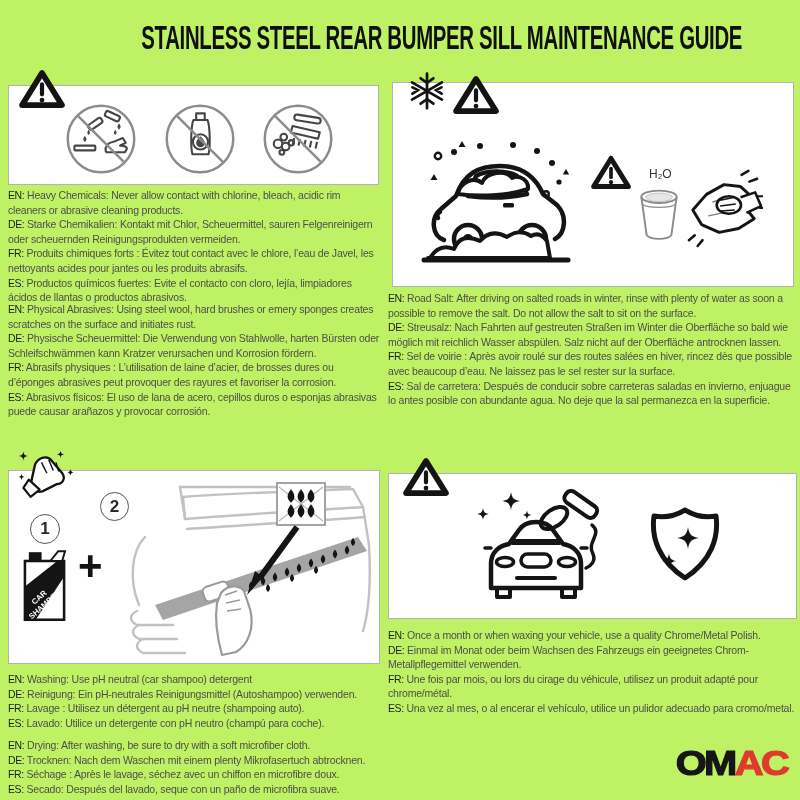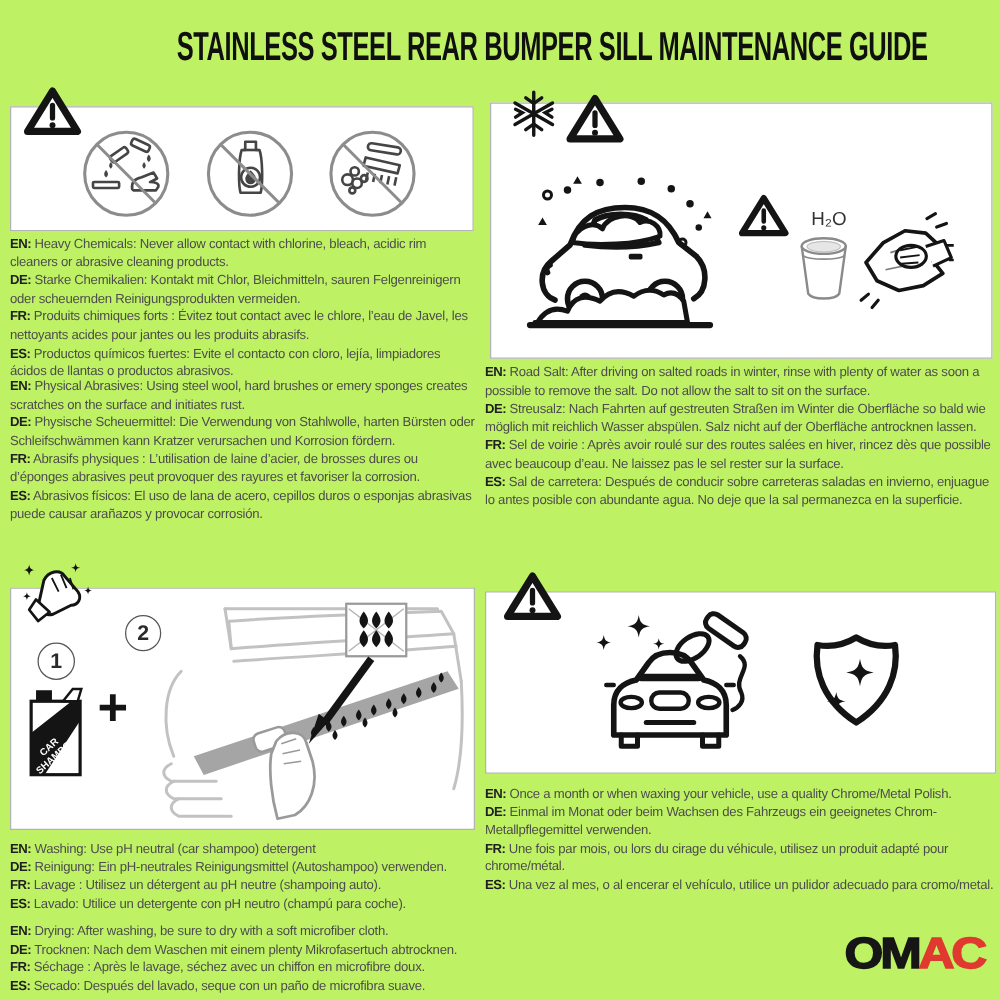--- a/index.html
+++ b/index.html
@@ -12,26 +12,26 @@
   
   .panel{position:absolute;background:#fff;border:1px solid #b3b3b3;}
   #tl-panel{left:8px;top:85px;width:369px;height:98px;}
   #tr-panel{left:392px;top:82px;width:400px;height:203px;}
   #bl-panel{left:8px;top:470px;width:370px;height:192px;}
   #br-panel{left:388px;top:473px;width:407px;height:144px;}
   .abs{position:absolute;}
   
   .tblock{position:absolute;color:#4d4d4d;font-size:10.5px;line-height:14.6px;letter-spacing:-.2px;}
   .tblock p{margin:0;}
-  .lg{font-weight:700;color:#1f1f1f;letter-spacing:-.4px;margin-top:32px;}
+  .lg{font-weight:400;color:#1f1f1f;letter-spacing:-.4px;margin-top:32px;}
   
   .badge{position:absolute;border:1.6px solid #555;border-radius:50%;background:#fff;
          display:flex;align-items:center;justify-content:center;font-weight:700;color:#2a2a2a;}
   .plus{position:absolute;font-weight:700;font-size:42px;color:#141414;line-height:1;}
-  .h2o{position:absolute;font-size:15px;color:#333;}
+  .h2o{position:absolute;font-size:12px;color:#333;}
   
   .logo{position:absolute;top:746px;right:13px;font-size:38px;font-weight:700;
         letter-spacing:-2.5px;line-height:1;transform:scale(1.05,.92);transform-origin:right top;}
   .logo .lg-black{color:#161616;-webkit-text-stroke:1.3px #161616;}
   .logo .lg-red{color:#e0392f;-webkit-text-stroke:1.3px #e0392f;}
   svg{display:block;overflow:visible;}
 </style>
 </head>
 <body>
 
@@ -97,21 +97,21 @@
         <circle cx="27" cy="48" r="4"></circle>
           <circle cx="33" cy="44" r="2.8"></circle>
           <circle cx="23" cy="54" r="2.5"></circle>
       </g>
       <path d="M16 16 L64 64" stroke="#8c8c8c" stroke-width="2.6"></path>
     </svg>
   </div>
 
   <div class="tblock" style="left:8px;top:188px;width:372px">
     <p><span class="lg">EN:</span> <span>Heavy Chemicals: Never allow contact with chlorine, bleach, acidic rim cleaners or abrasive cleaning products.</span></p>
-    <p><span class="lg">DE:</span> <span>Starke Chemikalien: Kontakt mit Chlor, Bleichmitteln, sauren Felgenreinigern oder scheuernden Reinigungsprodukten vermeiden.</span></p>
+    <p><span class="lg">DE:</span> <span>Starke Chemikalien: Kontakt mit Chlor, Scheuermittel, sauren Felgenreinigern oder scheuernden Reinigungsprodukten vermeiden.</span></p>
     <p><span class="lg">FR:</span> <span>Produits chimiques forts : Évitez tout contact avec le chlore, l’eau de Javel, les nettoyants acides pour jantes ou les produits abrasifs.</span></p>
     <p><span class="lg">ES:</span> <span>Productos químicos fuertes: Evite el contacto con cloro, lejía, limpiadores ácidos de llantas o productos abrasivos.</span></p>
   </div>
   <div class="tblock" style="left:8px;top:302px;width:372px">
     <p><span class="lg">EN:</span> <span>Physical Abrasives: Using steel wool, hard brushes or emery sponges creates scratches on the surface and initiates rust.</span></p>
     <p><span class="lg">DE:</span> <span>Physische Scheuermittel: Die Verwendung von Stahlwolle, harten Bürsten oder Schleifschwämmen kann Kratzer verursachen und Korrosion fördern.</span></p>
     <p><span class="lg">FR:</span> <span>Abrasifs physiques : L’utilisation de laine d’acier, de brosses dures ou d’éponges abrasives peut provoquer des rayures et favoriser la corrosion.</span></p>
     <p><span class="lg">ES:</span> <span>Abrasivos físicos: El uso de lana de acero, cepillos duros o esponjas abrasivas puede causar arañazos y provocar corrosión.</span></p>
   </div>
 

